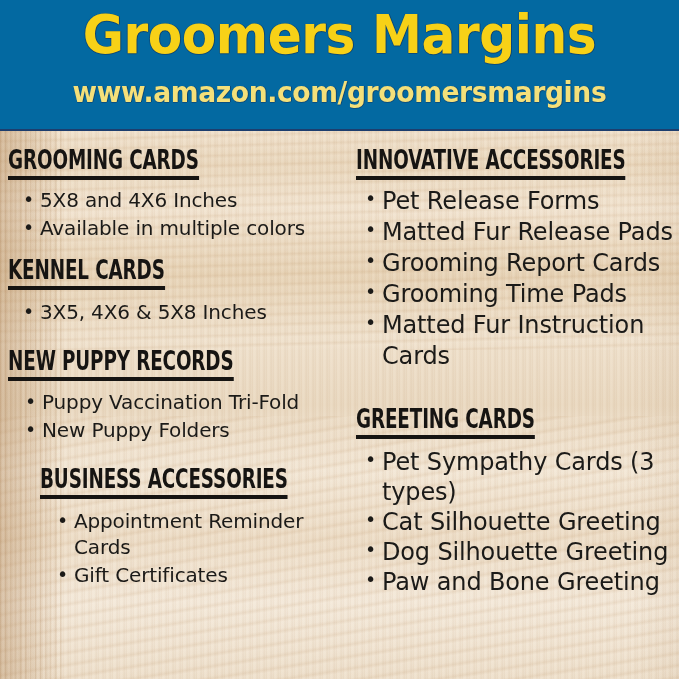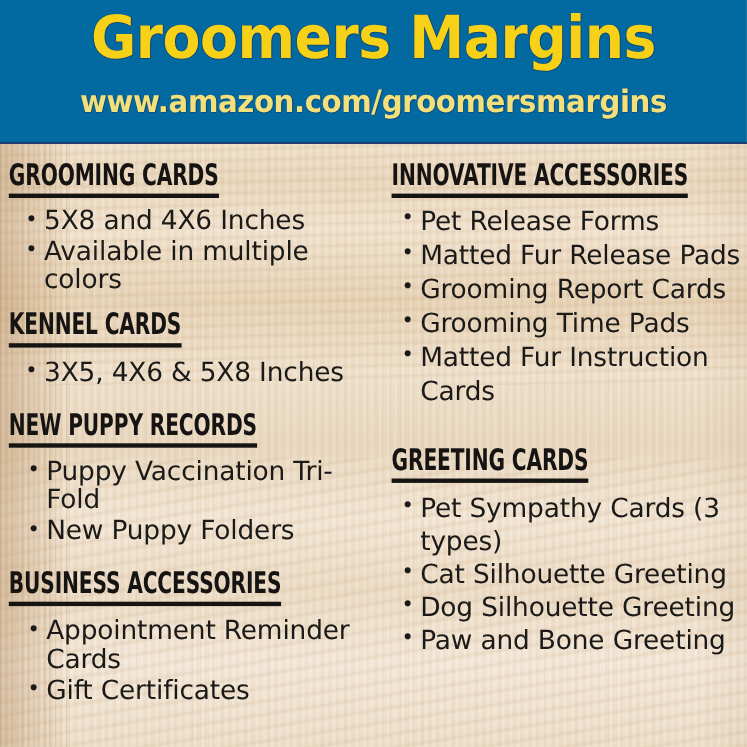--- a/index.html
+++ b/index.html
@@ -191,21 +191,21 @@
   ul.items {
     list-style: none;
     margin: 0;
     padding: 0;
   }
   ul.items li {
     position: relative;
     color: #1b1a18;
     font-family: "DejaVu Sans", sans-serif;
     font-weight: 400;
-    font-size: 24px;
+    font-size: 20px;
     line-height: 26px;
     letter-spacing: -0.15px;
     padding-left: 20px;
     margin: 0 0 2px 0;
   }
   ul.items li::before {
     content: "\2022";
     position: absolute;
     left: 3px;
     top: -1px;
@@ -214,21 +214,21 @@
     color: #1b1a18;
   }
 
   
   .col-left  .s0 { margin-top: 14px; }
   .col-left  .s0 ul { margin-top: 7px; margin-left: 12px; }
   .col-left  .s1 { margin-top: 14px; }
   .col-left  .s1 ul { margin-top: 9px; margin-left: 12px; }
   .col-left  .s2 { margin-top: 21px; }
   .col-left  .s2 ul { margin-top: 8px; margin-left: 14px; }
-  .col-left  .s3 { margin-top: 21px; }
+  .col-left  .s3 { margin-top: 21px; margin-left: 32px; }
   .col-left  .s3 ul { margin-top: 9px; margin-left: 14px; }
 
   
   .col-right .s0 { margin-top: 14px; }
   .col-right .s0 ul { margin-top: 6px; margin-left: 6px; }
   .col-right .s1 { margin-top: 32px; }
   .col-right .s1 ul { margin-top: 8px; margin-left: 6px; }
 
   .col-right ul.items li { font-size: 24px; line-height: 30px; margin-bottom: 0; }
   .col-right .s0 ul.items li { line-height: 31px; }

